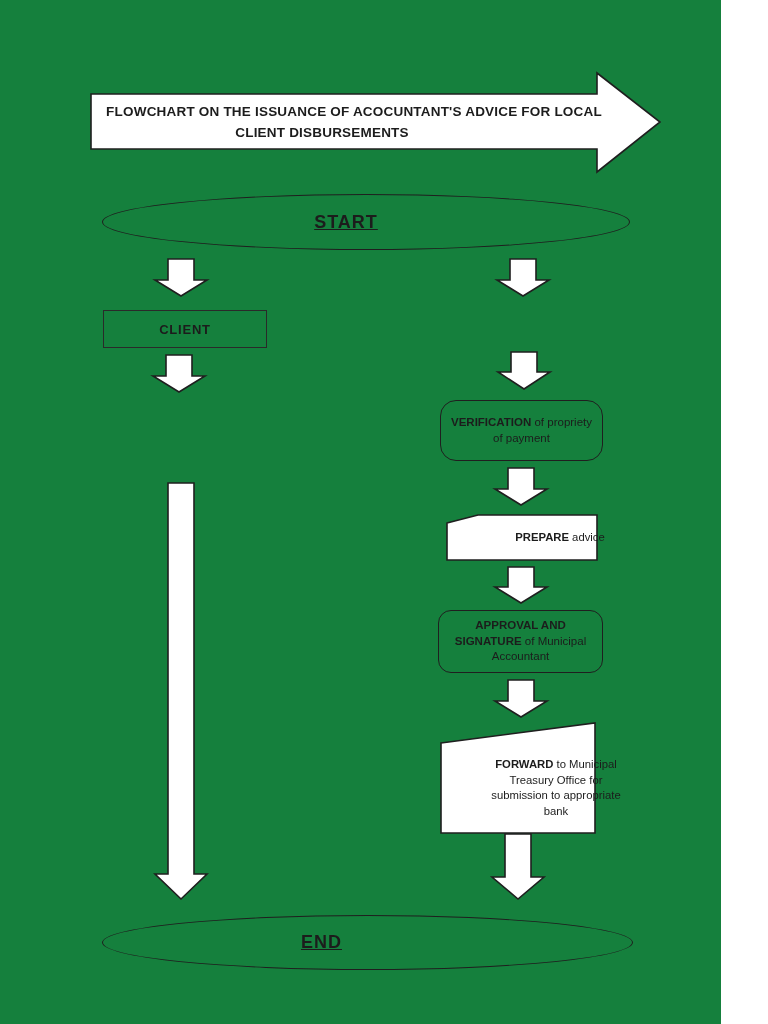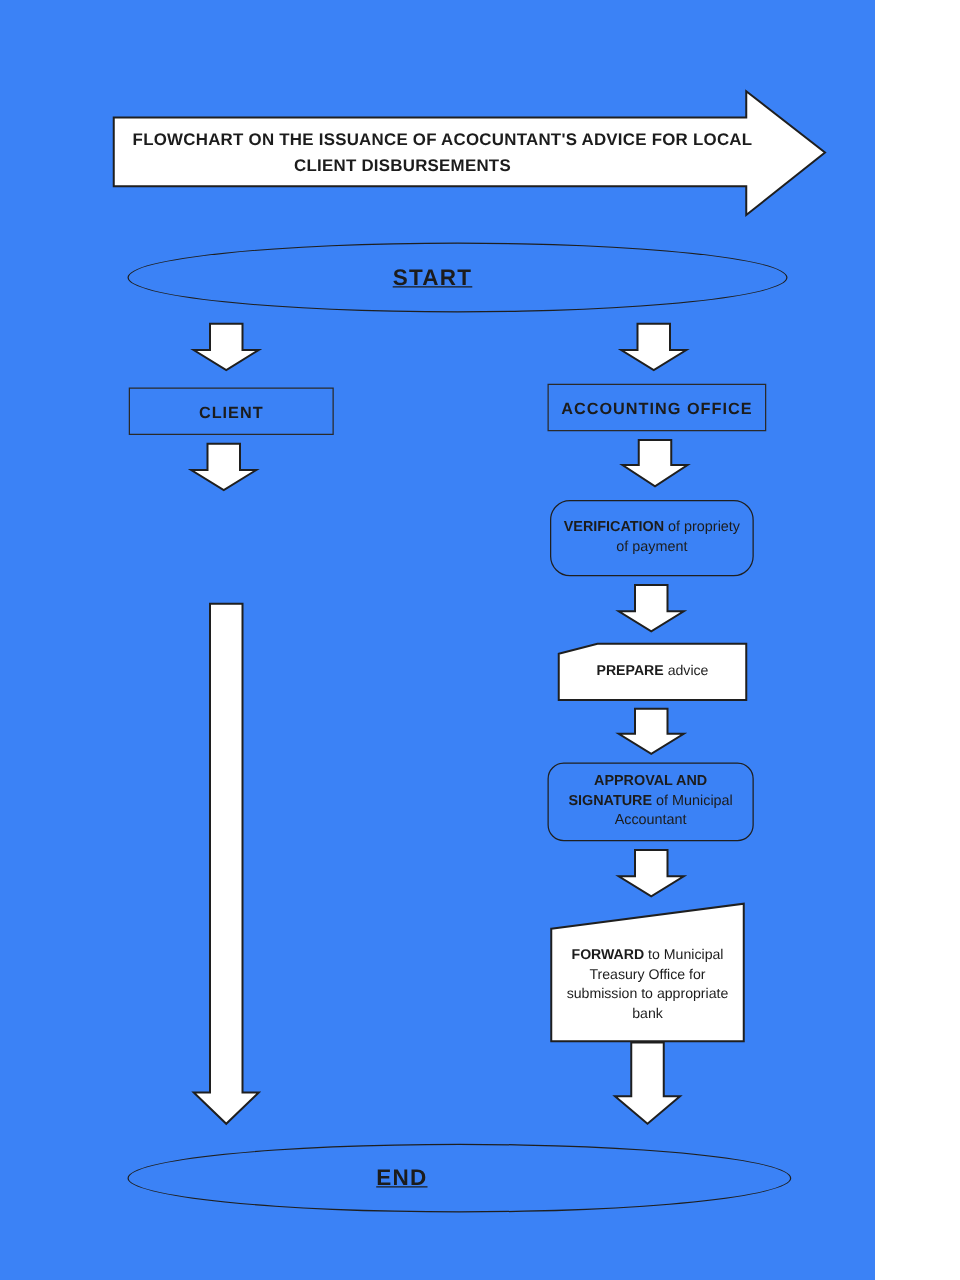--- a/index.html
+++ b/index.html
@@ -1,23 +1,24 @@
 <!DOCTYPE html>
 <html><head>
 <meta charset="utf-8">
 <style>
   html, body { margin: 0; padding: 0; background: #ffffff; }
   .page {
     position: relative;
     width: 700px;
     height: 1024px;
-    background: #3b82f6;
+    background: #15803d;
     font-family: "Liberation Sans", "DejaVu Sans", sans-serif;
     color: #1c1c1c;
     overflow: hidden;
+    padding-left: 21px;
   }
   .layer-svg { position: absolute; left: 0; top: 0; z-index: 1; }
   .abs { position: absolute; z-index: 2; box-sizing: border-box; }
 
   
   .banner-text {
     left: 95px; top: 97px; width: 518px; height: 50px;
     display: flex; flex-direction: column; justify-content: center;
     text-align: center; font-weight: bold; font-size: 13.5px; line-height: 21px;
     letter-spacing: 0.2px;
@@ -55,20 +56,21 @@
   }
   .proc-present      { left: 104px; top: 402px; width: 163px; height: 62px; }
   .proc-verification { left: 440px; top: 400px; width: 163px; height: 61px; border-radius: 16px; }
   .proc-approval     { left: 438px; top: 610px; width: 165px; height: 63px; }
 
   
   .shape-text {
     display: flex; align-items: center; justify-content: center;
     text-align: center; font-size: 11.3px; line-height: 15.5px;
     padding: 0 6px;
+    margin-left: 38px;
   }
   .txt-prepare { left: 447px; top: 515px; width: 150px; height: 45px; }
   .txt-forward { left: 441px; top: 744px; width: 154px; height: 88px; align-items: center; }
 
   .kw { font-weight: bold; }
 </style>
 </head>
 <body>
 
 <div class="page">
@@ -107,23 +109,20 @@
     <div class="banner-line2">CLIENT DISBURSEMENTS</div>
   </div>
 
   <div class="abs terminator terminator-start">
     <span class="t-label">START</span>
   </div>
 
   <div class="abs lane-header hdr-client">
     <span>CLIENT</span>
   </div>
-  <div class="abs lane-header hdr-accounting">
-    <span>ACCOUNTING OFFICE</span>
-  </div>
 
 
   <div class="abs process proc-verification">
     <div><span class="kw">VERIFICATION</span><span> of propriety of payment</span></div>
   </div>
 
   <div class="abs shape-text txt-prepare">
     <div><span class="kw">PREPARE</span><span> advice</span></div>
   </div>
 

